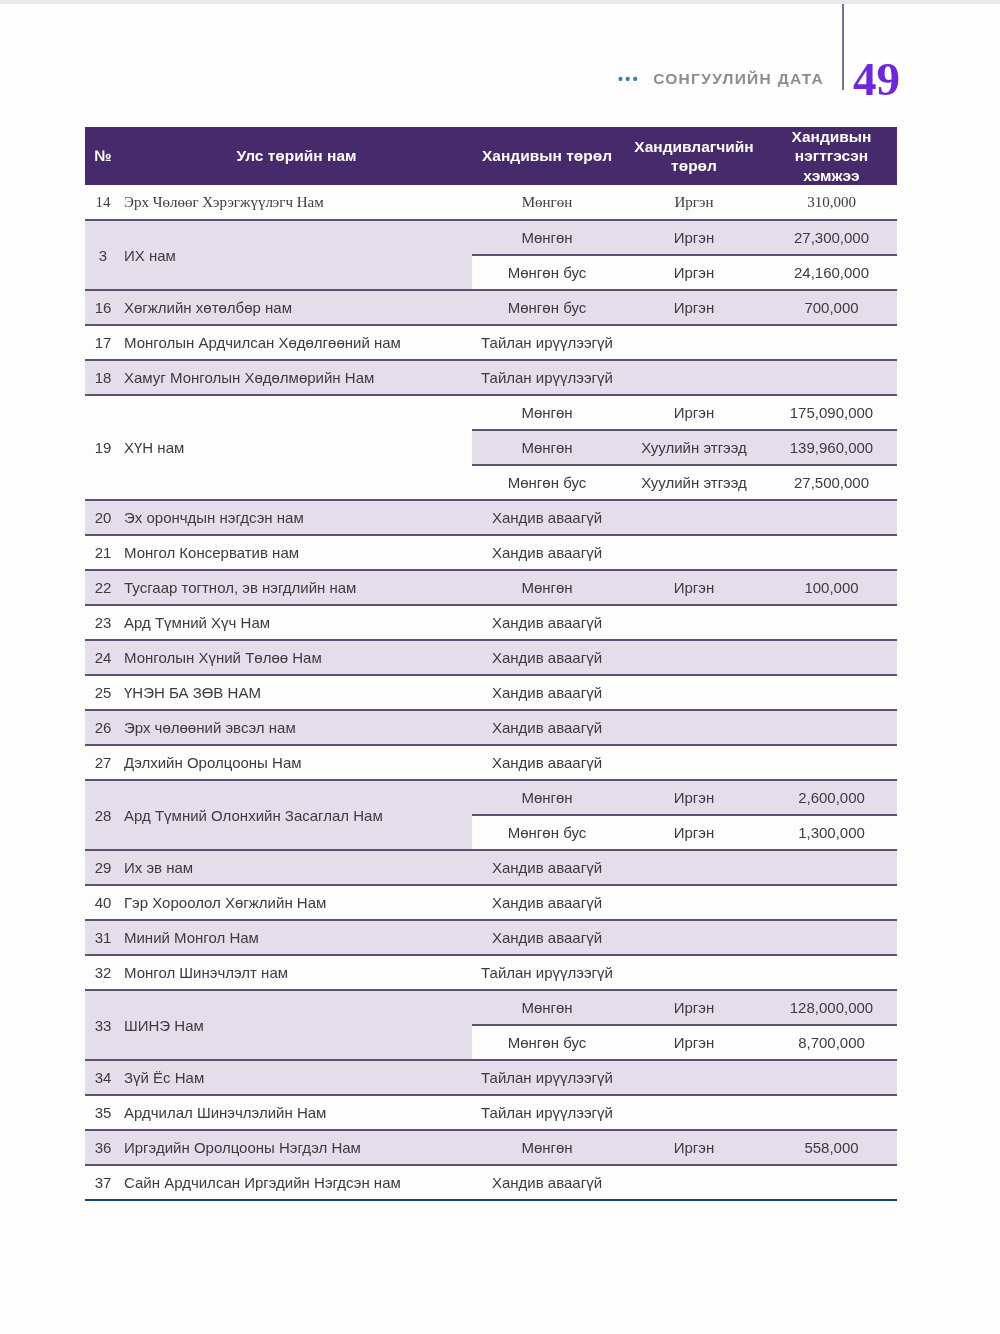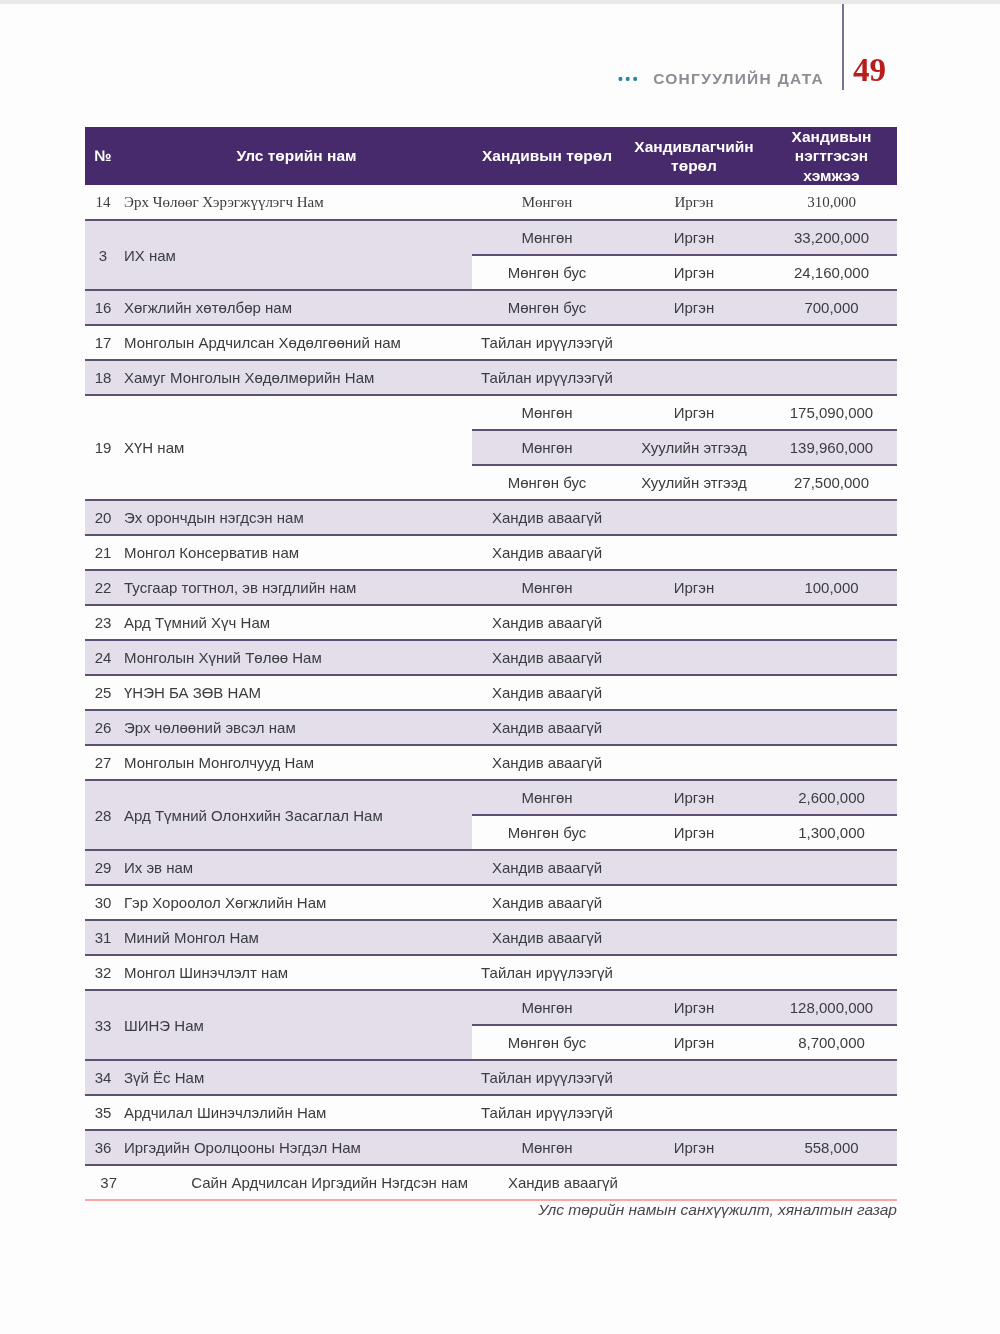--- a/index.html
+++ b/index.html
@@ -8,35 +8,35 @@
     position:relative; width:1000px; height:1334px; background:#fdfdfd;
     font-family:"Liberation Sans", sans-serif; overflow:hidden;
     margin:4px auto;
   }
   
   .mast-title { position:absolute; top:66px; right:176px; white-space:nowrap;
     font-size:15.5px; font-weight:bold; letter-spacing:1.3px; color:#8a8d92; }
   .mast-dots { color:#2f84a6; font-size:14px; letter-spacing:2.5px; margin-right:13px; font-weight:bold; }
   .mast-rule { position:absolute; left:842px; top:0; width:2px; height:86px; background:#7d7095; }
   .mast-page { position:absolute; left:853px; top:48px;
-    font-family:"Liberation Serif", serif; font-weight:bold; font-size:33px; color:#b91c1c; }
+    font-family:"Liberation Serif", serif; font-weight:bold; font-size:47px; color:#6d28d9; }
   
   table.donations { position:absolute; left:85px; top:123px; width:812px;
     border-collapse:collapse; table-layout:fixed; }
   thead th { background:#472a6b; color:#ffffff; font-weight:bold; font-size:15.5px;
     height:55px; text-align:center; vertical-align:middle; line-height:1.25; padding:0 4px; }
   tbody td { height:35px; font-size:15px; color:#3b3c40; vertical-align:middle;
     text-align:center; padding:0 4px; }
   td.party { text-align:left; padding-left:3px; }
   .lav { background:#e3deea; }
   .wht { background:#fdfdfd; }
   tr.row-start > td { border-top:2px solid #5d5073; }
   tbody tr:first-child > td { border-top:none;font-family:Liberation Serif, serif; }
   tr.sub > td { border-top:2px solid #5d5073; }
-  tbody tr:last-child > td { border-bottom:2px solid #fca5a5;text-align:right; }
+  tbody tr:last-child > td { border-bottom:2px solid #0c4a6e; }
   
   .footer-note { position:absolute; right:103px; top:1197px; font-style:italic;
     font-size:15.5px; color:#48484c; white-space:nowrap; }
 </style>
 </head>
 <body>
 
 <div class="page">
 
   <div class="mast-title"><span class="mast-dots">•••</span><span>СОНГУУЛИЙН ДАТА</span></div>
@@ -66,21 +66,21 @@
           <td class="party wht" rowspan="1">Эрх Чөлөөг Хэрэгжүүлэгч Нам</td>
           <td class="type wht">Мөнгөн</td>
           <td class="donor wht">Иргэн</td>
           <td class="amount wht">310,000</td>
         </tr>
         <tr class="row-start">
           <td class="num lav" rowspan="2">3</td>
           <td class="party lav" rowspan="2">ИХ нам</td>
           <td class="type lav">Мөнгөн</td>
           <td class="donor lav">Иргэн</td>
-          <td class="amount lav">33,200,000</td>
+          <td class="amount lav">27,300,000</td>
         </tr>
         <tr class="sub">
           <td class="type wht">Мөнгөн бус</td>
           <td class="donor wht">Иргэн</td>
           <td class="amount wht">24,160,000</td>
         </tr>
         <tr class="row-start">
           <td class="num lav" rowspan="1">16</td>
           <td class="party lav" rowspan="1">Хөгжлийн хөтөлбөр нам</td>
           <td class="type lav">Мөнгөн бус</td>
@@ -162,21 +162,21 @@
         </tr>
         <tr class="row-start">
           <td class="num lav" rowspan="1">26</td>
           <td class="party lav" rowspan="1">Эрх чөлөөний эвсэл нам</td>
           <td class="status lav">Хандив аваагүй</td>
           <td class="lav"></td>
           <td class="lav"></td>
         </tr>
         <tr class="row-start">
           <td class="num wht" rowspan="1">27</td>
-          <td class="party wht" rowspan="1">Монголын Монголчууд Нам</td>
+          <td class="party wht" rowspan="1">Дэлхийн Оролцооны Нам</td>
           <td class="status wht">Хандив аваагүй</td>
           <td class="wht"></td>
           <td class="wht"></td>
         </tr>
         <tr class="row-start">
           <td class="num lav" rowspan="2">28</td>
           <td class="party lav" rowspan="2">Ард Түмний Олонхийн Засаглал Нам</td>
           <td class="type lav">Мөнгөн</td>
           <td class="donor lav">Иргэн</td>
           <td class="amount lav">2,600,000</td>
@@ -187,21 +187,21 @@
           <td class="amount wht">1,300,000</td>
         </tr>
         <tr class="row-start">
           <td class="num lav" rowspan="1">29</td>
           <td class="party lav" rowspan="1">Их эв нам</td>
           <td class="status lav">Хандив аваагүй</td>
           <td class="lav"></td>
           <td class="lav"></td>
         </tr>
         <tr class="row-start">
-          <td class="num wht" rowspan="1">30</td>
+          <td class="num wht" rowspan="1">40</td>
           <td class="party wht" rowspan="1">Гэр Хороолол Хөгжлийн Нам</td>
           <td class="status wht">Хандив аваагүй</td>
           <td class="wht"></td>
           <td class="wht"></td>
         </tr>
         <tr class="row-start">
           <td class="num lav" rowspan="1">31</td>
           <td class="party lav" rowspan="1">Миний Монгол Нам</td>
           <td class="status lav">Хандив аваагүй</td>
           <td class="lav"></td>
@@ -250,14 +250,13 @@
         <tr class="row-start">
           <td class="num wht" rowspan="1">37</td>
           <td class="party wht" rowspan="1">Сайн Ардчилсан Иргэдийн Нэгдсэн нам</td>
           <td class="status wht">Хандив аваагүй</td>
           <td class="wht"></td>
           <td class="wht"></td>
         </tr>
       </tbody>
   </table>
 
-  <div class="footer-note">Улс төрийн намын санхүүжилт, хяналтын газар</div>
 </div>
 
 </body></html>

